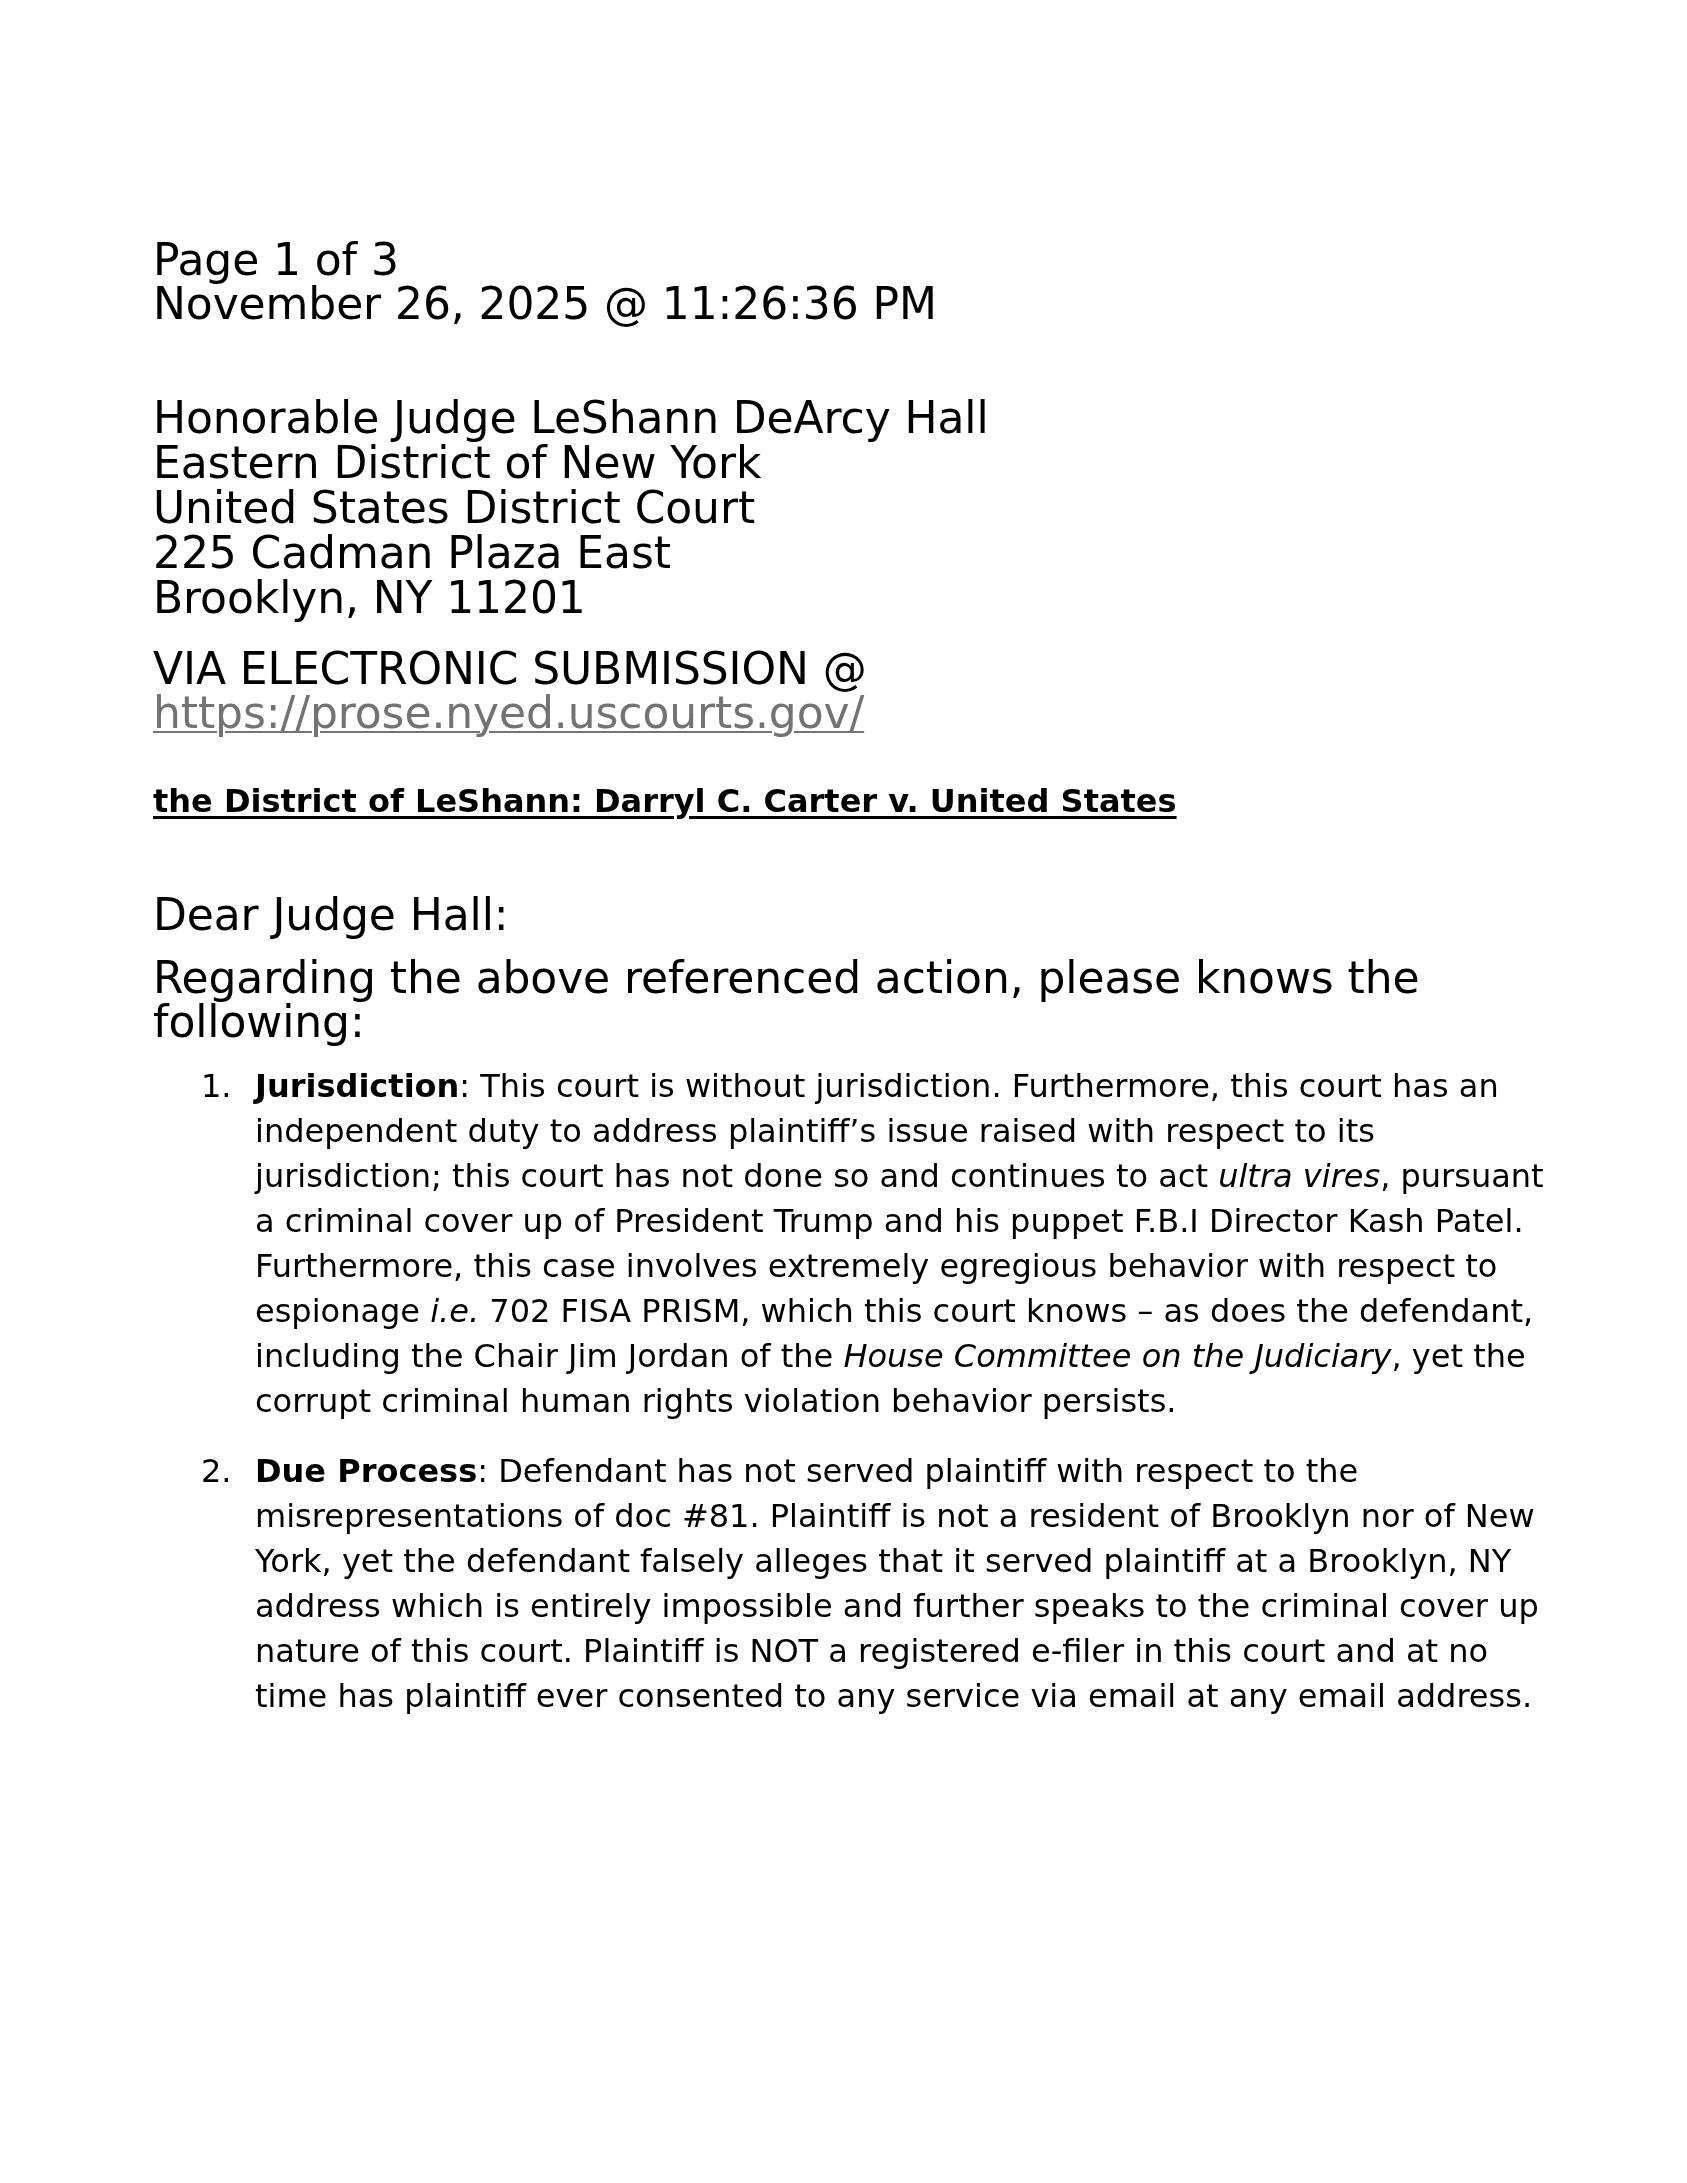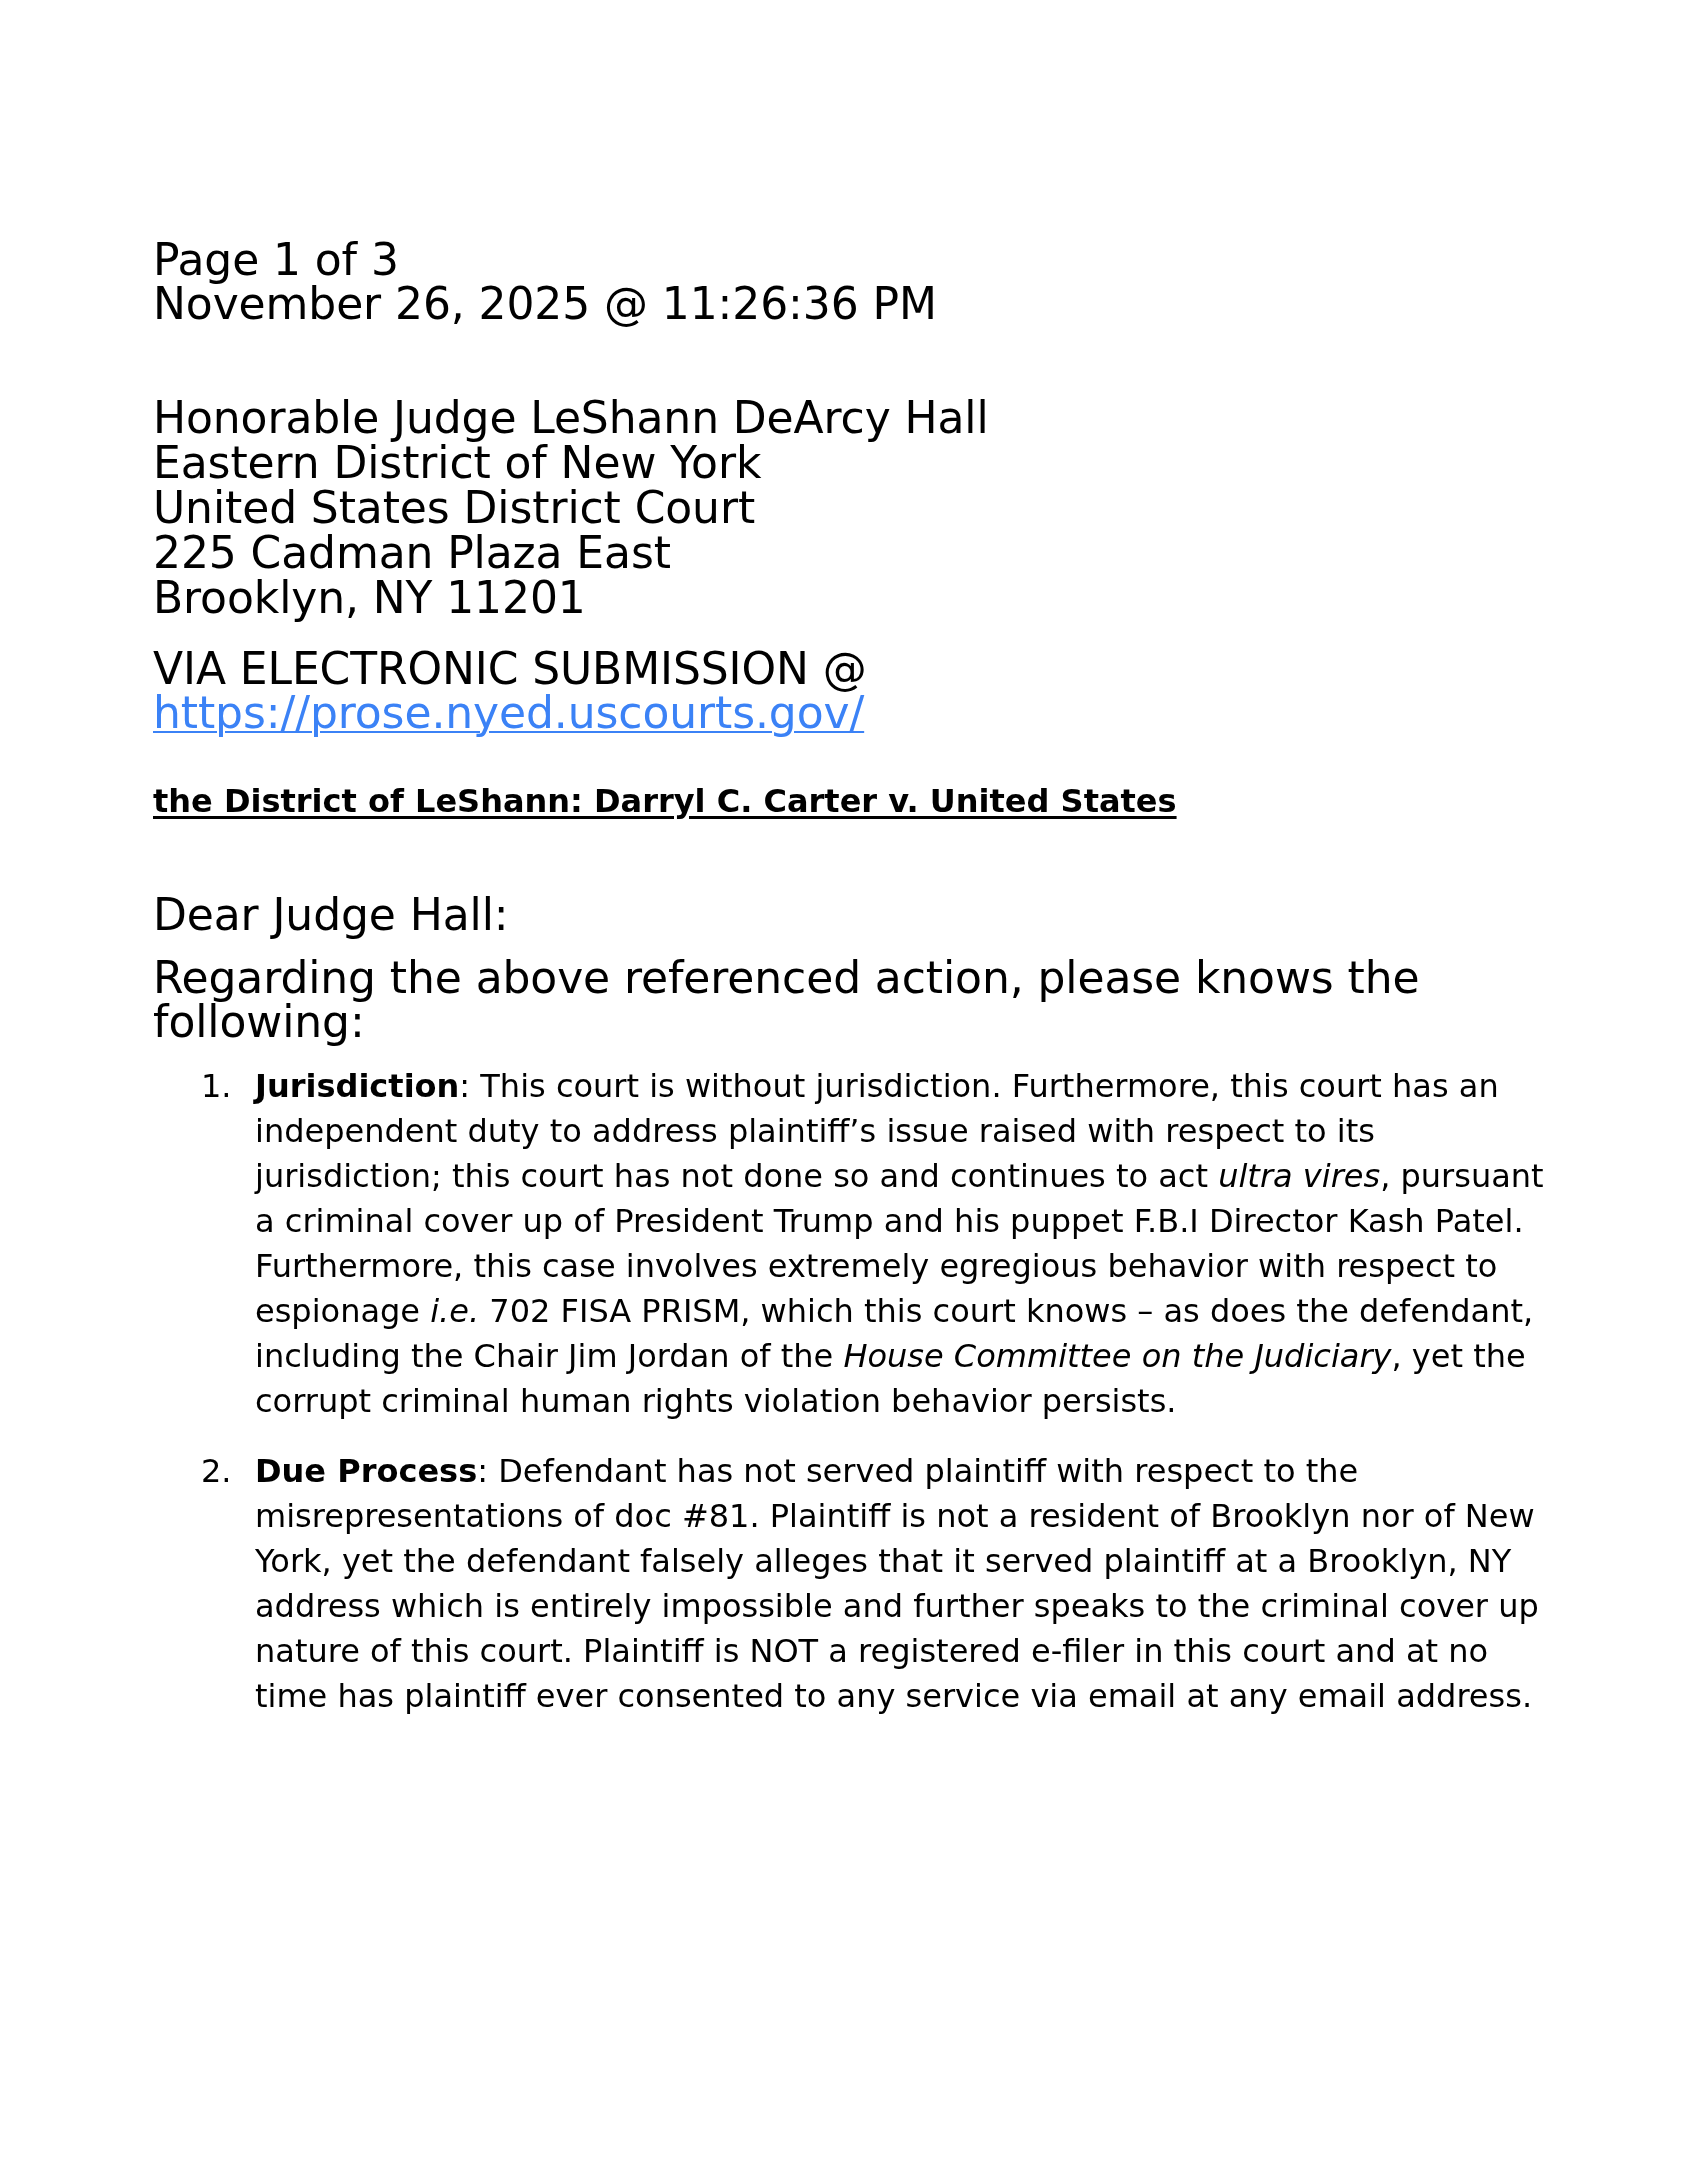--- a/index.html
+++ b/index.html
@@ -46,21 +46,21 @@
 
   .gap-lg { height: 69px; }
   .gap-md { height: 44px; }
   .gap-sm { height: 27px; }
   .gap-xs { height: 19.4px; }
 
   .addr .line { line-height: 45px; }
 
   a.link,
   .link {
-    color: #3b82f6;
+    color: #737373;
     text-decoration: underline;
     text-underline-offset: 2.6px;
     text-decoration-thickness: 1.8px;
   }
 
   .re-heading {
     font-weight: bold;
     font-size: 32px;
     line-height: 45px;
     text-decoration: underline;

